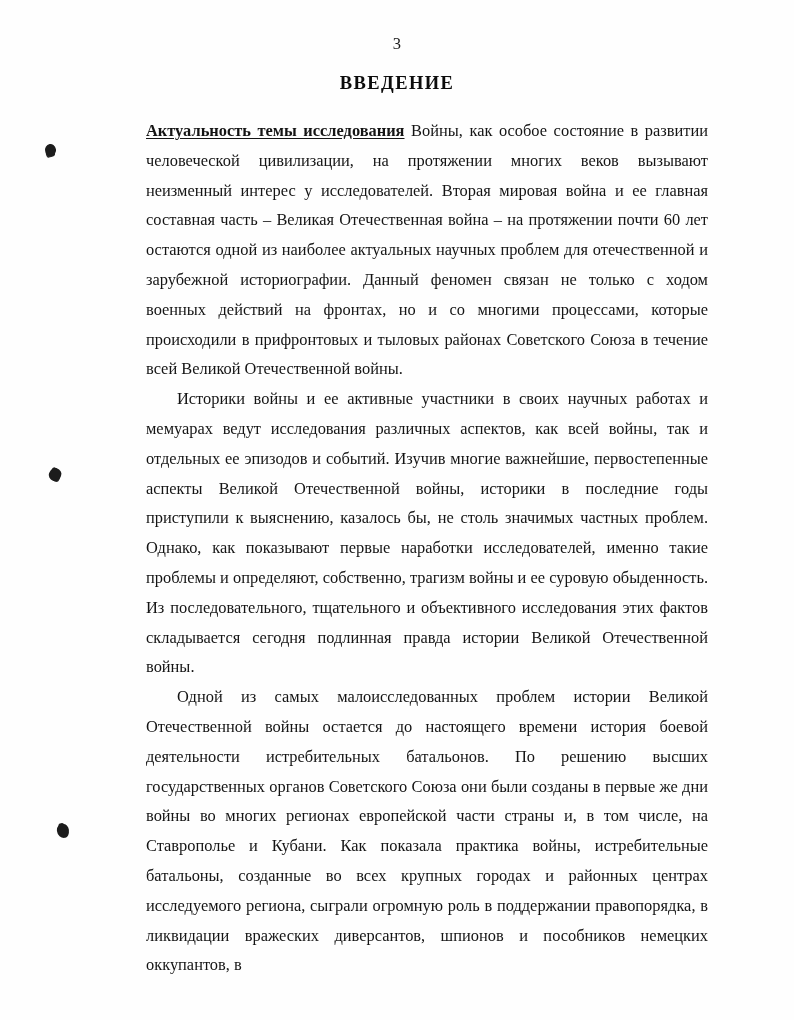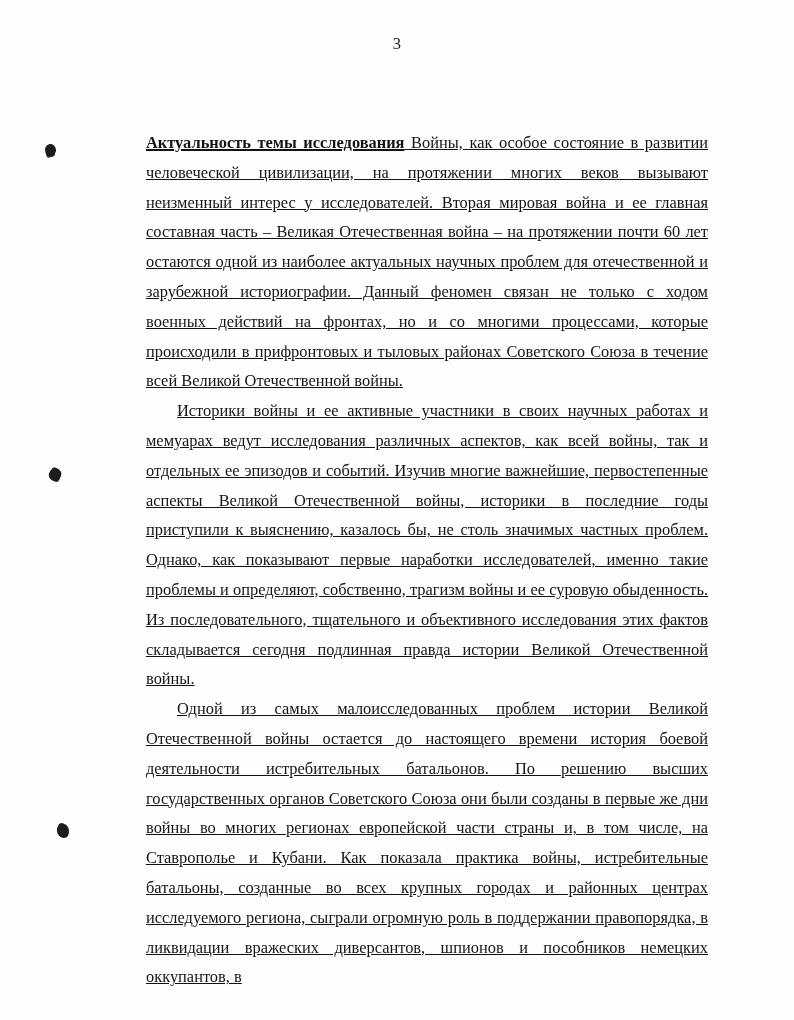--- a/index.html
+++ b/index.html
@@ -43,24 +43,23 @@
     font-size: 18.5px;
     font-weight: bold;
     letter-spacing: 1.4px;
     line-height: 1.2;
     color: #0c0c0c;
   }
 
   
   .body-text {
     position: absolute;
-    top: 128px;
+    top: 116px;
     left: 146px;
     width: 562px;
-    text-decoration: underline;
   }
   .para {
     margin: 0;
     text-align: justify;
     text-justify: inter-word;
     font-size: 16.4px;
     line-height: 29.8px;
     text-indent: 31px;
     color: #141414;
     hyphens: none;
@@ -108,20 +107,21 @@
     box-shadow: -1px -4px 0 -3px #101010;
   }
 </style>
 </head>
 <body>
 
 <div class="page">
 
   <div class="page-number">3</div>
 
+  <h1 class="doc-heading">ВВЕДЕНИЕ</h1>
 
   <div class="body-text">
 
     <p class="para first-para"><span class="lead-term">Актуальность темы исследования</span><span> Войны, как особое состояние в развитии человеческой цивилизации, на протяжении многих веков вызывают неизменный интерес у исследователей. Вторая мировая война и ее главная составная часть – Великая Отечественная война – на протяжении почти 60 лет остаются одной из наиболее актуальных научных проблем для отечественной и зарубежной историографии. Данный феномен связан не только с ходом военных действий на фронтах, но и со многими процессами, которые происходили в прифронтовых и тыловых районах Советского Союза в течение всей Великой Отечественной войны.</span></p>
 
     <p class="para">Историки войны и ее активные участники в своих научных работах и мемуарах ведут исследования различных аспектов, как всей войны, так и отдельных ее эпизодов и событий. Изучив многие важнейшие, первостепенные аспекты Великой Отечественной войны, историки в последние годы приступили к выяснению, казалось бы,  не столь значимых частных проблем. Однако, как показывают первые наработки исследователей, именно такие проблемы и определяют, собственно, трагизм войны и ее суровую обыденность. Из последовательного, тщательного и объективного исследования этих фактов складывается сегодня подлинная правда истории Великой Отечественной войны.</p>
 
     <p class="para">Одной из самых малоисследованных проблем истории Великой Отечественной войны остается до настоящего времени история боевой деятельности истребительных батальонов. По решению высших государственных органов Советского Союза они были созданы в первые же дни войны во многих регионах европейской части страны и, в том числе, на Ставрополье и Кубани. Как показала практика войны, истребительные батальоны, созданные во всех крупных городах и районных центрах исследуемого региона, сыграли огромную роль в поддержании правопорядка, в ликвидации вражеских диверсантов, шпионов и пособников немецких оккупантов, в</p>
 
   </div>

